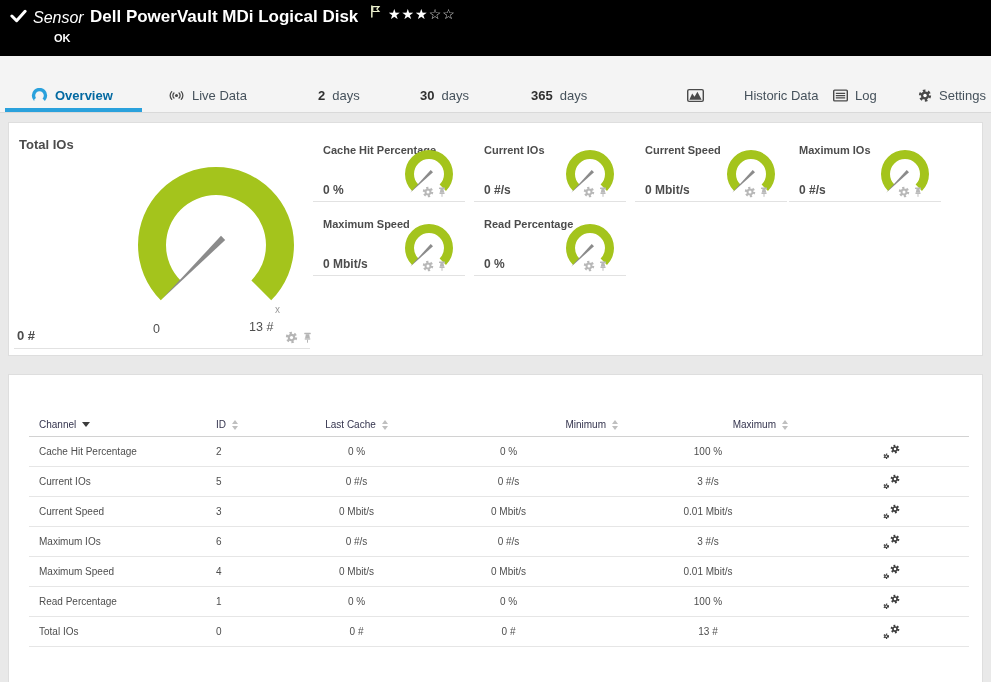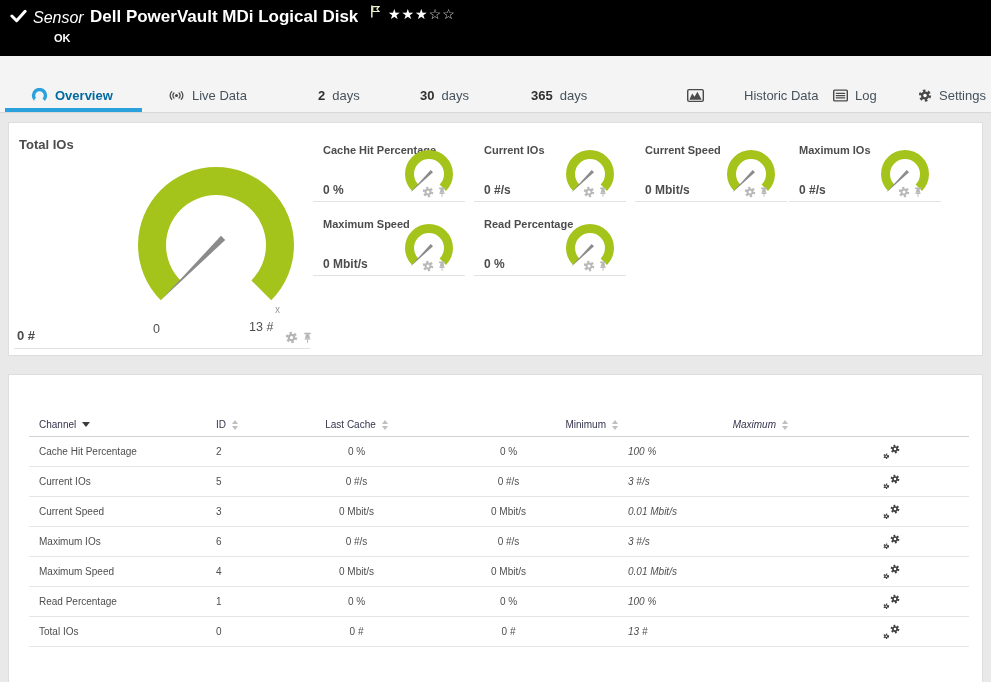--- a/index.html
+++ b/index.html
@@ -62,21 +62,21 @@
   .gc-icons { position:absolute; left:109px; top:47px; display:flex; gap:2px; color:#b8b8b8; }
   .gc-icons .mini-icon { width:12px; height:12px; }
   
   .t-table { position:absolute; left:20px; top:38px; width:940px; font-size:10px; }
   .t-row { display:flex; align-items:center; height:30px; border-bottom:1px solid #e6e6e6; color:#4e4e4e; }
   .t-head { height:24px; border-bottom:1px solid #d2d2d2; color:#34344e; }
   .c-ch  { width:180px; padding-left:10px; }
   .c-id  { width:105px; padding-left:7px; }
   .c-last{ width:85px;  text-align:center; }
   .c-min { width:229px; text-align:center; padding-right:10px; }
-  .c-max { width:170px; text-align:left; padding-right:10px;font-style:italic; }
+  .c-max { width:170px; text-align:center; padding-right:10px; }
   .c-set { width:171px; display:flex; justify-content:center; padding-left:15px; }
   .hcell { display:inline-flex; align-items:center; gap:6px; cursor:pointer; }
   .c-last.hwrap { display:flex; justify-content:center; }
   .c-min.hwrap, .c-max.hwrap { display:flex; justify-content:flex-end; }
   .sort-down { width:0; height:0; border-left:4px solid transparent; border-right:4px solid transparent;
                border-top:5px solid #3c3c3c; }
   .sort-both { display:inline-flex; flex-direction:column; gap:2px; }
   .sort-both i { display:block; width:0; height:0; border-left:3.5px solid transparent; border-right:3.5px solid transparent; }
   .sort-both .u { border-bottom:4px solid #bfbfbf; }
   .sort-both .d { border-top:4px solid #bfbfbf; }

